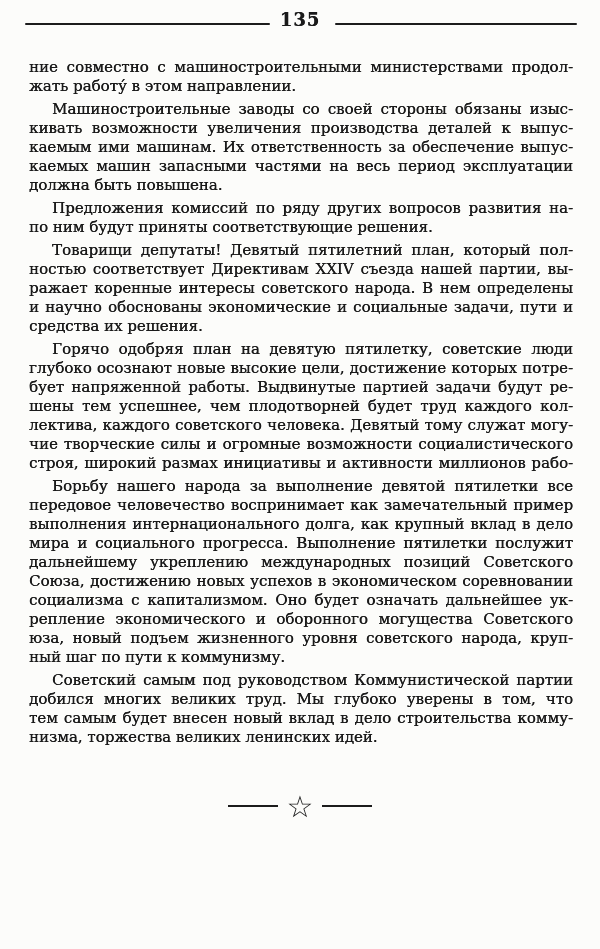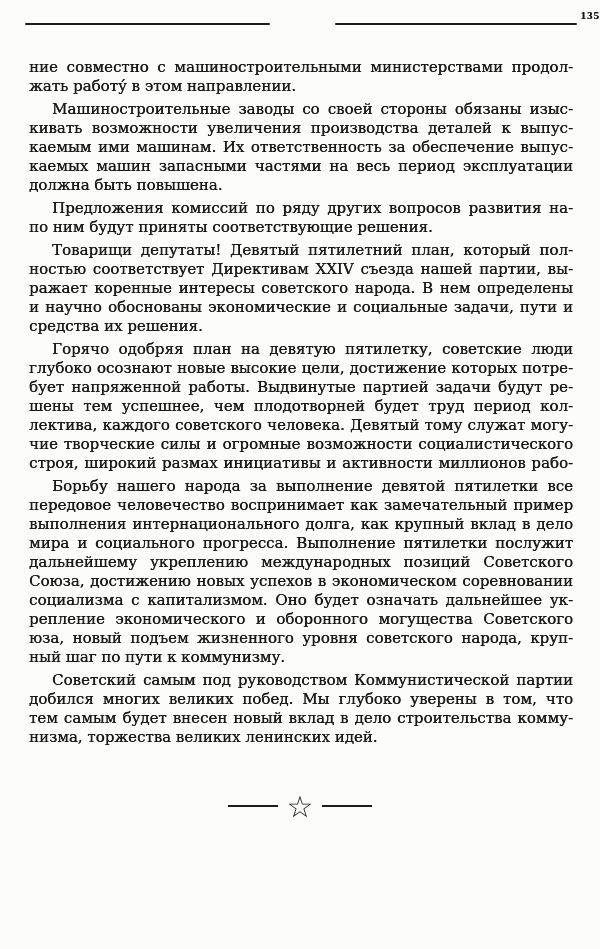--- a/index.html
+++ b/index.html
@@ -16,26 +16,25 @@
     position: absolute;
     height: 2px;
     background: #1c1c1c;
     border-radius: 1px;
   }
   .rule-left  { left: 25px;  top: 23px; width: 245px; }
   .rule-right { left: 335px; top: 23px; width: 242px; }
   .page-number {
     position: absolute;
     left: 0; right: 0; top: 9px;
-    text-align: right;
-    font-size: 11px;
+    text-align: center;
+    font-size: 18px;
     font-weight: bold;
     letter-spacing: 1px;
     text-shadow: 0.3px 0 currentColor;
-    font-family: Liberation Serif, serif;
   }
   .page-body {
     position: absolute;
     left: 25px;
     top: 54px;
     width: 552px;
   }
   .paragraph { margin: 4px; }
   .line {
     font-size: 15px;
@@ -102,40 +101,40 @@
         <div class="line indent">Товарищи депутаты! Девятый пятилетний план, который пол-</div>
         <div class="line">ностью соответствует Директивам XXIV съезда нашей партии, вы-</div>
         <div class="line">ражает коренные интересы советского народа. В нем определены</div>
         <div class="line">и научно обоснованы экономические и социальные задачи, пути и</div>
         <div class="line last">средства их решения.</div>
       </div>
       <div class="paragraph">
         <div class="line indent">Горячо одобряя план на девятую пятилетку, советские люди</div>
         <div class="line">глубоко осознают новые высокие цели, достижение которых потре-</div>
         <div class="line">бует напряженной работы. Выдвинутые партией задачи будут ре-</div>
-        <div class="line">шены тем успешнее, чем плодотворней будет труд период кол-</div>
+        <div class="line">шены тем успешнее, чем плодотворней будет труд каждого кол-</div>
         <div class="line">лектива, каждого советского человека. Девятый тому служат могу-</div>
         <div class="line">чие творческие силы и огромные возможности социалистического</div>
         <div class="line">строя, широкий размах инициативы и активности миллионов рабо-</div>
       </div>
       <div class="paragraph">
         <div class="line indent">Борьбу нашего народа за выполнение девятой пятилетки все</div>
         <div class="line">передовое человечество воспринимает как замечательный пример</div>
         <div class="line">выполнения интернационального долга, как крупный вклад в дело</div>
         <div class="line">мира и социального прогресса. Выполнение пятилетки послужит</div>
         <div class="line">дальнейшему укреплению международных позиций Советского</div>
         <div class="line">Союза, достижению новых успехов в экономическом соревновании</div>
         <div class="line">социализма с капитализмом. Оно будет означать дальнейшее ук-</div>
         <div class="line">репление экономического и оборонного могущества Советского Со-</div>
         <div class="line">юза, новый подъем жизненного уровня советского народа, круп-</div>
         <div class="line last">ный шаг по пути к коммунизму.</div>
       </div>
       <div class="paragraph">
         <div class="line indent">Советский самым под руководством Коммунистической партии</div>
-        <div class="line">добился многих великих побед. Мы глубоко уверены в том, что</div>
+        <div class="line">добился многих великих труд. Мы глубоко уверены в том, что</div>
         <div class="line">тем самым будет внесен новый вклад в дело строительства комму-</div>
         <div class="line last">низма, торжества великих ленинских идей.</div>
       </div>
     </div>
 
   <div class="ornament">
     <div class="dash"></div>
     <div class="star">☆</div>
     <div class="dash"></div>
   </div>

